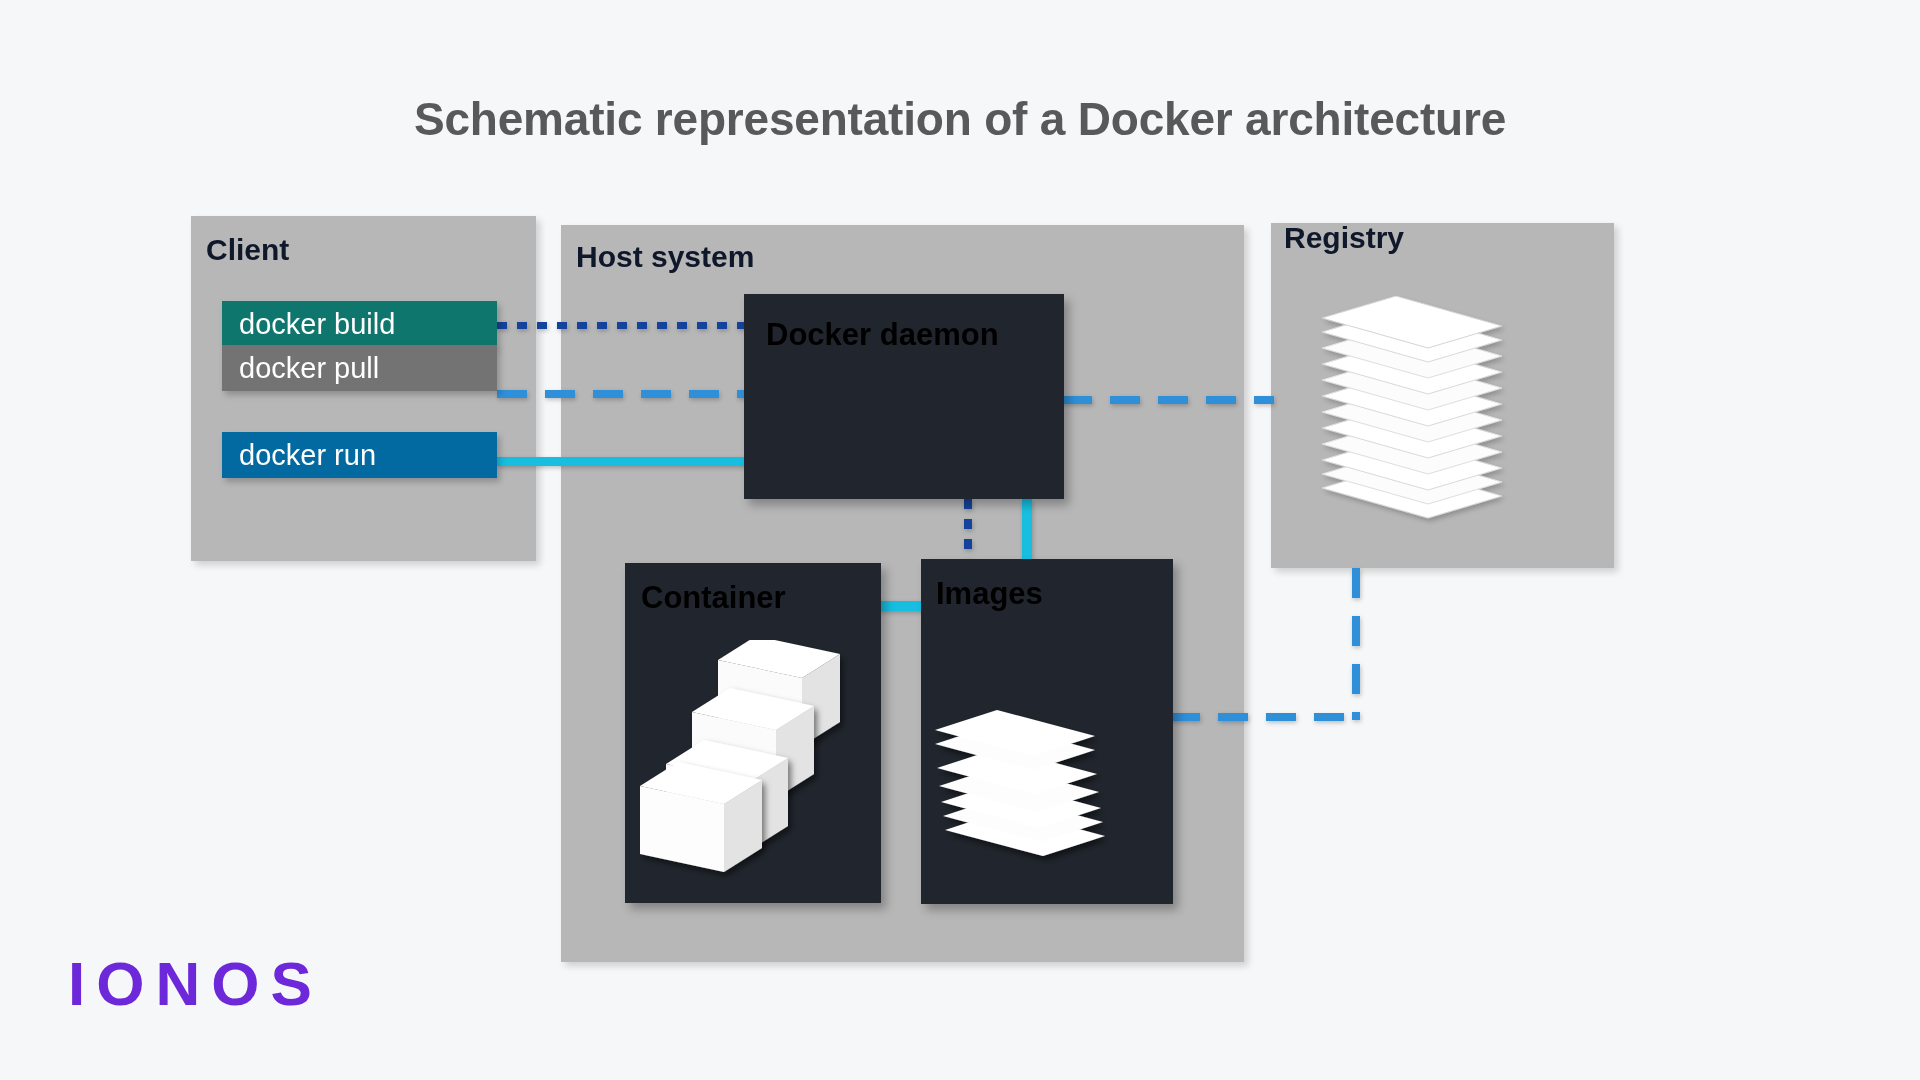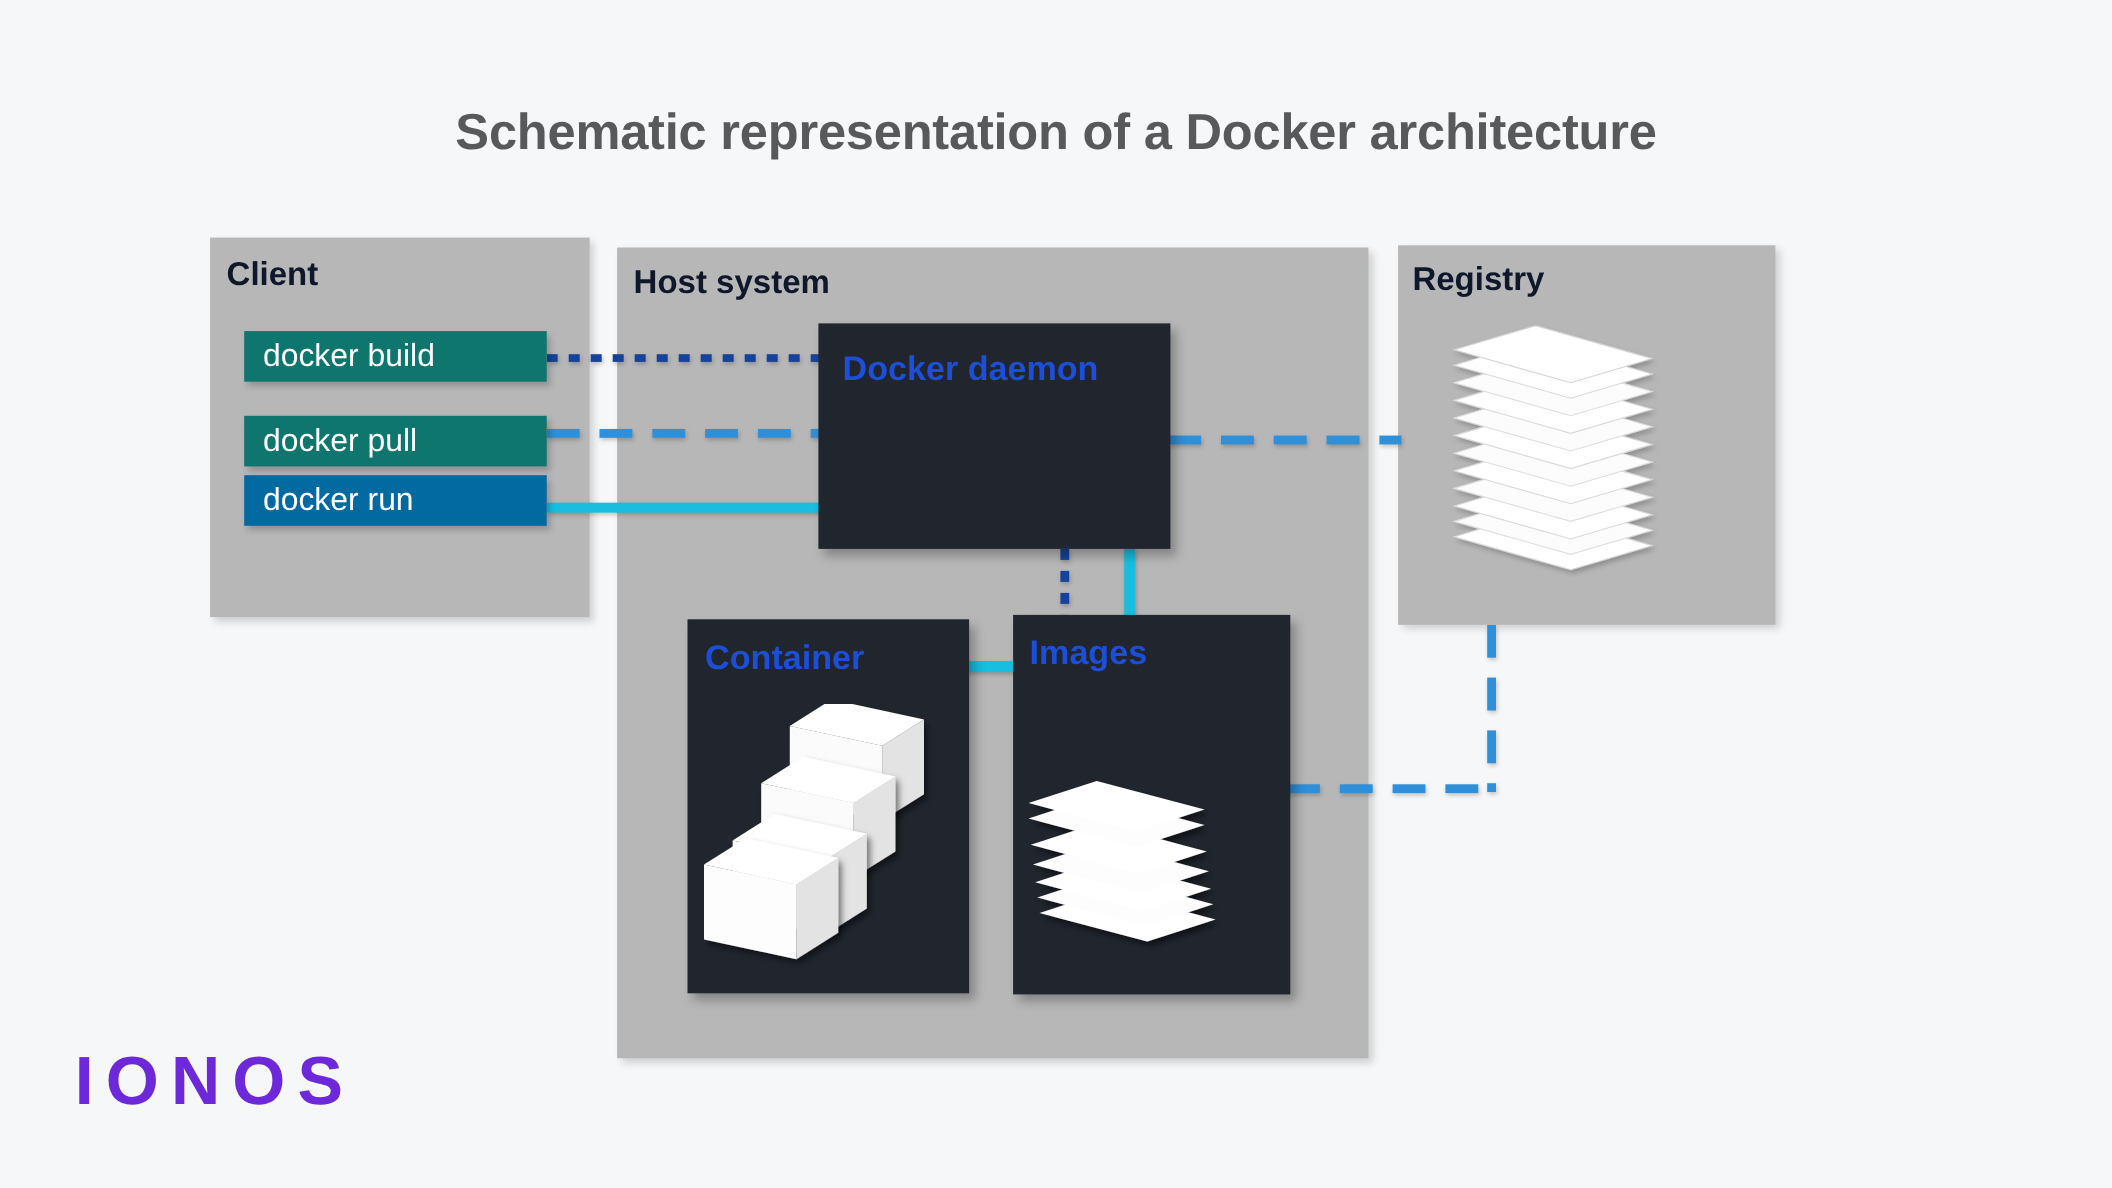--- a/index.html
+++ b/index.html
@@ -46,50 +46,50 @@
     font-weight: bold;
     white-space: nowrap;
   }
 
   #panel-client   { left: 191px; top: 216px; width: 345px; height: 345px; }
   #panel-host     { left: 561px; top: 225px; width: 683px; height: 737px; }
   #panel-registry { left: 1271px; top: 223px; width: 343px; height: 345px; }
 
   #label-client   { left: 206px; top: 233px; }
   #label-host     { left: 576px; top: 240px; }
-  #label-registry { left: 1284px; top: 238px; }
+  #label-registry { left: 1284px; top: 221px; }
 
   
   .cmd {
     position: absolute;
     left: 222px;
     width: 275px;
     height: 46px;
     box-shadow: 3px 4px 6px rgba(0,0,0,0.22);
     color: #ffffff;
     font-size: 29px;
     display: flex;
     align-items: center;
     padding-left: 17px;
     box-sizing: border-box;
     white-space: nowrap;
   }
   #cmd-build { top: 301px; background: #0f766e; }
-  #cmd-pull  { top: 378px; background: #0f766e; }
+  #cmd-pull  { top: 345px; background: #737373; }
   #cmd-run   { top: 432px; background: #0369a1; }
 
   
   .darkbox {
     position: absolute;
     background: #21262e;
     box-shadow: 5px 6px 9px rgba(0,0,0,0.28);
   }
   .darkbox-label {
     position: absolute;
-    color: #1d4ed8;
+    color: #000000;
     font-size: 31px;
     font-weight: bold;
     white-space: nowrap;
   }
   #box-daemon    { left: 744px; top: 294px; width: 320px; height: 205px; }
   #label-daemon  { left: 766px; top: 317px; }
   #box-container { left: 625px; top: 563px; width: 256px; height: 340px; }
   #label-container { left: 641px; top: 580px; }
   #box-images    { left: 921px; top: 559px; width: 252px; height: 345px; }
   #label-images  { left: 936px; top: 576px; }

